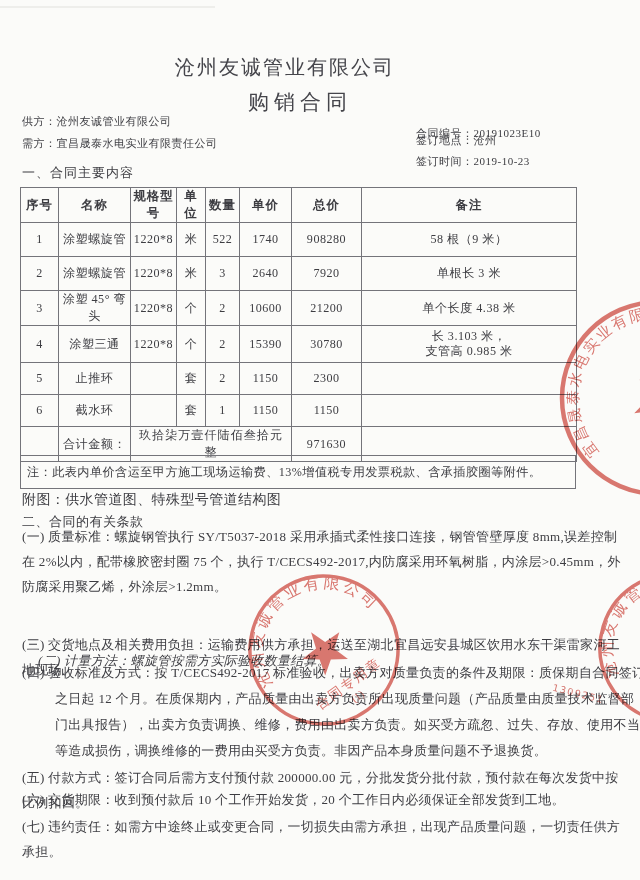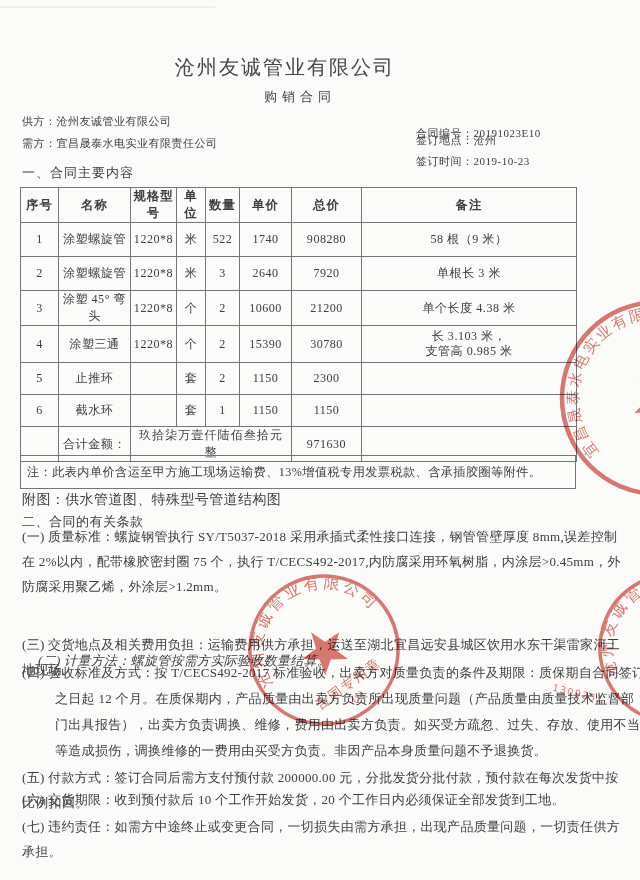--- a/index.html
+++ b/index.html
@@ -12,21 +12,21 @@
   #page{position:absolute;inset:0;}
   .abs{position:absolute;}
   .scan-artifact{background:#e4e4e0;opacity:.55;}
 
   .doc-title{
     left:0;top:54;width:570px;text-align:center;
     font-size:20px;letter-spacing:2px;color:#45454b;
   }
   .doc-subtitle{
     left:0;top:88px;width:600px;text-align:center;
-    font-size:13px;letter-spacing:5px;color:#45454b;
+    font-size:21px;letter-spacing:5px;color:#45454b;
   }
   .meta-line{font-size:11px;letter-spacing:.5px;white-space:nowrap;}
   .sec-heading{font-size:13px;font-weight:400;letter-spacing:1px;}
 
   table.items{
     position:absolute;left:20px;top:187px;width:556px;
     border-collapse:collapse;table-layout:fixed;
     font-size:12.1px;color:#3d3d42;
   }
   table.items td{

